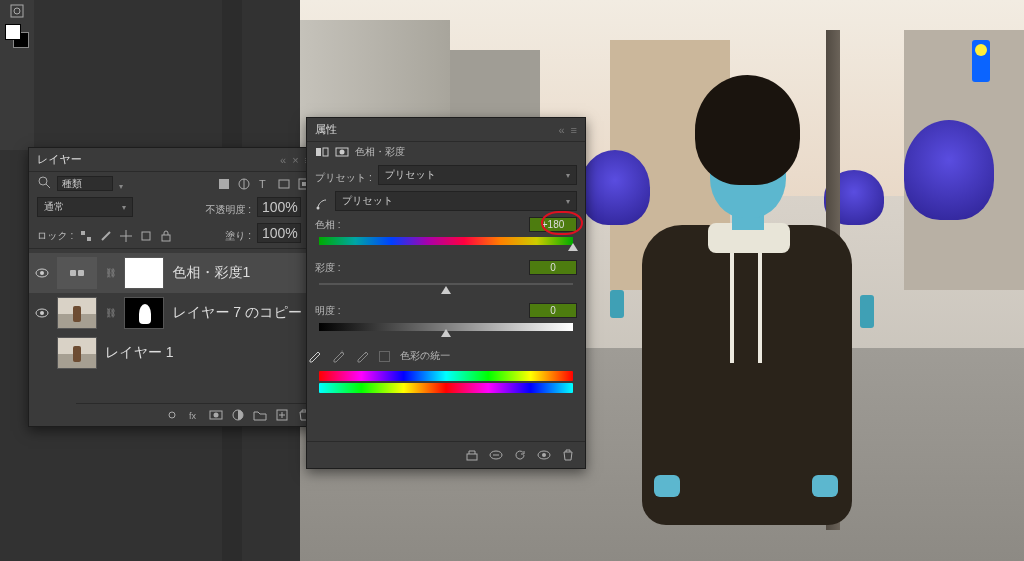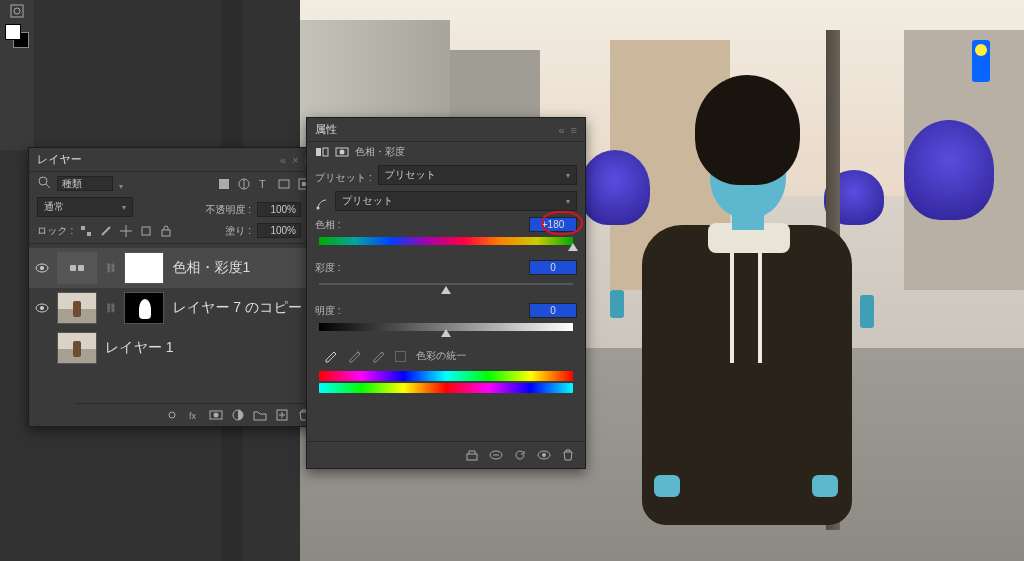--- a/index.html
+++ b/index.html
@@ -58,21 +58,21 @@
   .panel-head{padding:4px 8px;font-size:11px;color:#ddd;background:#3a3a3a;border-bottom:1px solid #2a2a2a;display:flex;align-items:center;justify-content:space-between;}
   .panel-head .ctl{display:flex;gap:6px;color:#777;}
   .row{display:flex;align-items:flex-end;gap:6px;padding:3px 8px;}
   .lbl{color:#bbb;font-size:10px;}
   .sep{border-top:1px solid #2a2a2a;margin:2px 0;}
   
   
   #layers{left:28px; top:147px; width:292px; height:280px;}
   .filter-row input{background:#2e2e2e;border:1px solid #222;color:#ccc;font-size:10px;padding:1px 4px;width:56px;}
   .ico{width:14px;height:14px;display:inline-block;color:#aaa;}
-  .opacity-box,.fill-box{background:#2e2e2e;border:1px solid #222;padding:1px 4px;font-size:10px;width:44px;text-align:right;}
+  .opacity-box,.fill-box{background:#2e2e2e;border:1px solid #222;padding:1px 4px;font-size:14px;width:44px;text-align:right;}
   .drop{font-size:8px;color:#888;}
   .layer-list{padding:2px 0;}
   .layer{display:flex;align-items:center;gap:8px;padding:4px 6px;}
   .layer.sel{background:#4a4a4a;}
   .eye{width:14px;text-align:center;color:#ccc;}
   .thumb{width:40px;height:32px;border:1px solid #555;background:#777;display:inline-block;flex:none;}
   .thumb.mask{background:#fff;}
   .thumb.maskblack{background:#000;position:relative;}
   .thumb.maskblack::after{content:"";position:absolute;left:14px;top:6px;width:12px;height:20px;background:#fff;border-radius:50% 50% 4px 4px;}
   .thumb.photo{background:linear-gradient(180deg,#d9d2c6 55%,#a69f92 55%);position:relative;}
@@ -82,30 +82,30 @@
   .link{font-size:9px;color:#999;}
   .layer-name{font-size:14px;color:#ddd;}
   .panel-foot{position:absolute;bottom:0;left:0;right:0;display:flex;justify-content:flex-end;gap:8px;padding:4px 8px;border-top:1px solid #2a2a2a;background:#3a3a3a;margin-left:47px;}
   .foot-ico{width:14px;height:14px;color:#aaa;}
 
   
   #props{left:306px; top:117px; width:280px; height:352px;}
   .preset-sel{flex:1;background:#2e2e2e;border:1px solid #222;font-size:10px;color:#ccc;padding:2px 6px;display:flex;justify-content:space-between;align-items:center;}
   .slider-wrap{padding:0 12px;}
   .slider-track{position:relative;height:10px;margin-top:2px;margin-bottom:10px;}
-  .numbox{background:#1d4ed8;border:1px solid #222;width:48px;text-align:center;font-size:10px;color:#ddd;padding:1px 0;margin-left:auto;}
+  .numbox{background:#4d7c0f;border:1px solid #222;width:48px;text-align:center;font-size:10px;color:#ddd;padding:1px 0;margin-left:auto;}
   .circle-mark{position:absolute;border:2px solid #e01020;border-radius:50%/60%;width:42px;height:24px;pointer-events:none;}
   
   .hue-grad{position:absolute;inset:0;height:8px;background:linear-gradient(90deg,#00aa00,#00a5a5,#0040ff,#aa00aa,#ff0040,#ff8000,#cccc00,#00aa00);}
   .gray-grad{position:absolute;inset:0;height:8px;background:linear-gradient(90deg,#000,#fff);}
   .plain-track{position:absolute;inset:0;height:2px;top:3px;background:#555;}
   .thumb-tri{position:absolute;top:6px;width:0;height:0;border-left:5px solid transparent;border-right:5px solid transparent;border-bottom:8px solid #ccc;transform:translateX(-5px);}
   .hue-bar{height:10px;background:linear-gradient(90deg,#ff0000,#ff00ff,#0000ff,#00ffff,#00ff00,#ffff00,#ff0000);margin:2px 12px;border-radius:1px;}
   .hue-bar.shift{background:linear-gradient(90deg,#00ffff,#00ff00,#ffff00,#ff0000,#ff00ff,#0000ff,#00ffff);}
-  .eyedrops{display:flex;gap:10px;align-items:center;padding:6px 16px;}
+  .eyedrops{display:flex;gap:10px;align-items:center;padding:6px 0;}
   .chck{width:11px;height:11px;border:1px solid #666;display:inline-block;}
   .props-foot{position:absolute;bottom:0;left:0;right:0;display:flex;justify-content:flex-end;gap:10px;padding:6px 10px;border-top:1px solid #2a2a2a;}
 
   svg{display:block;}
 </style>
 </head>
 <body>
 
 <div class="canvas">
   <div class="sky"></div>

